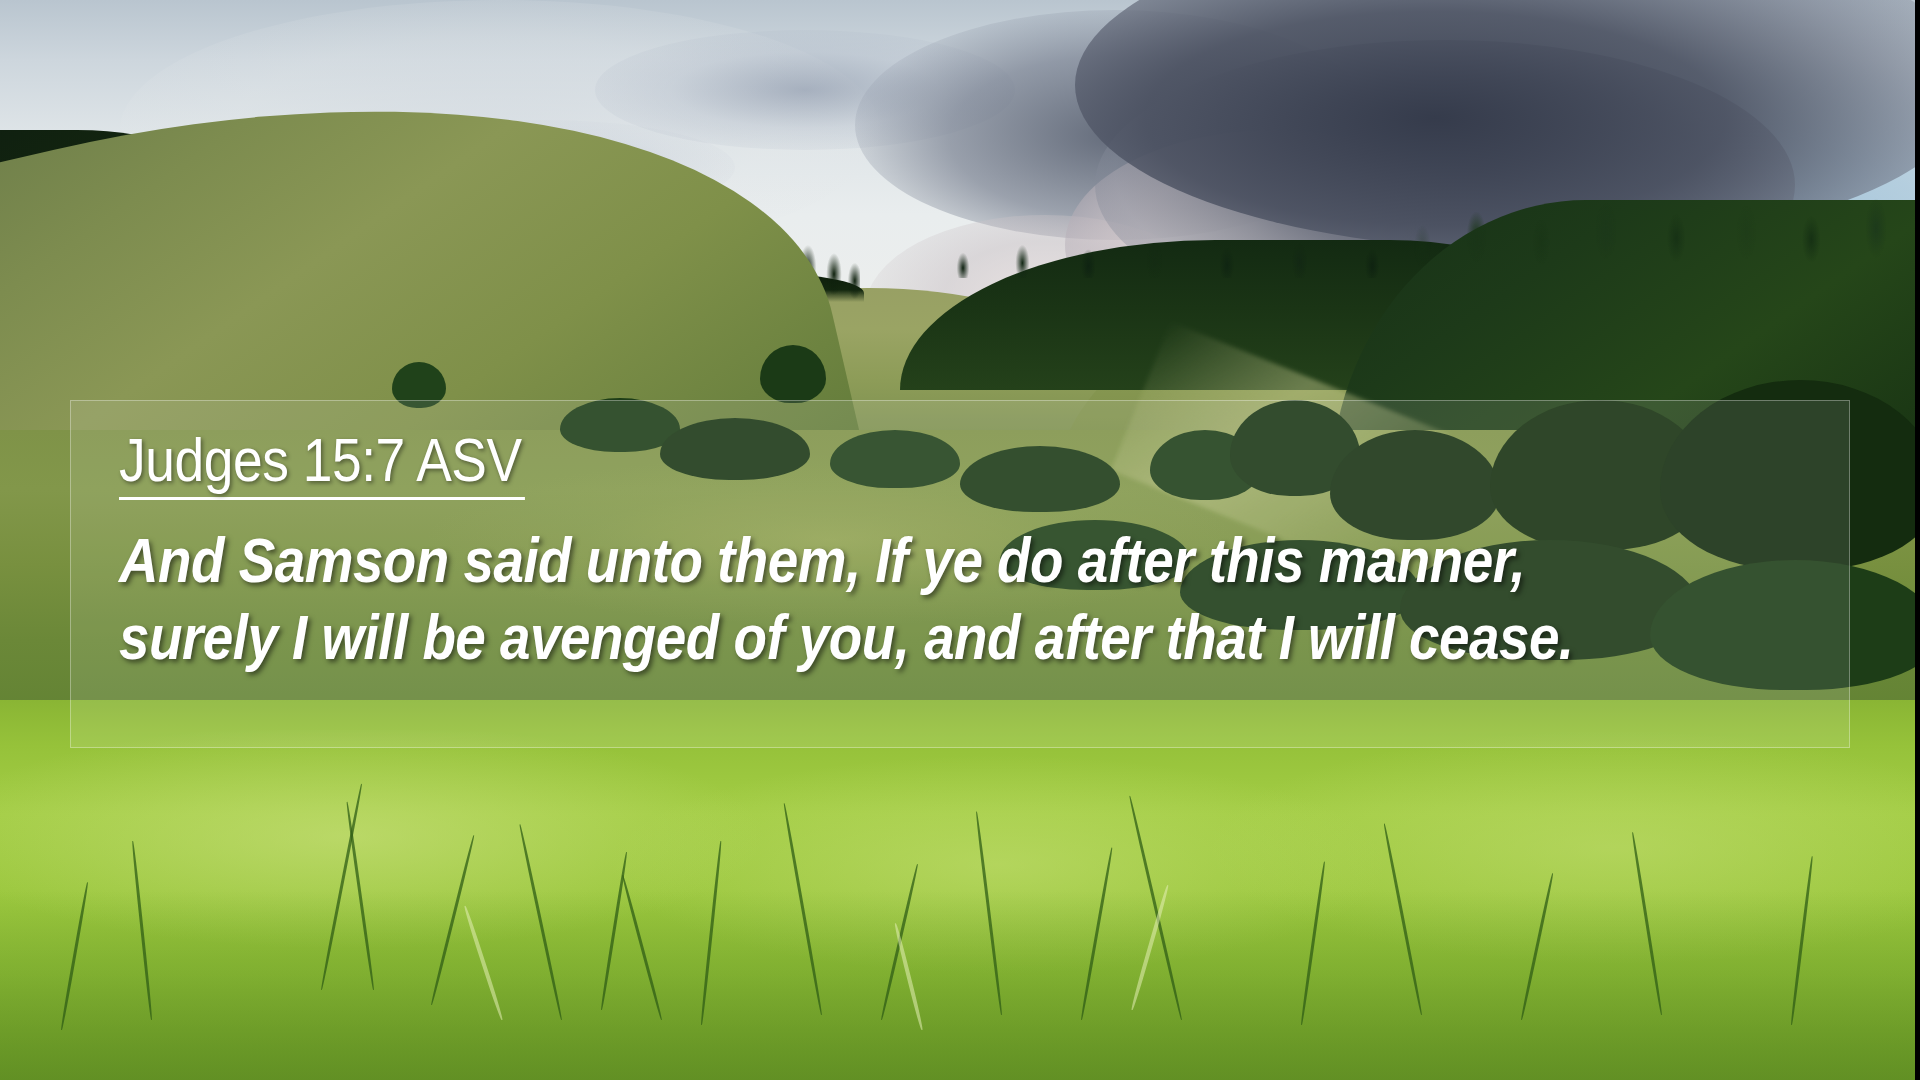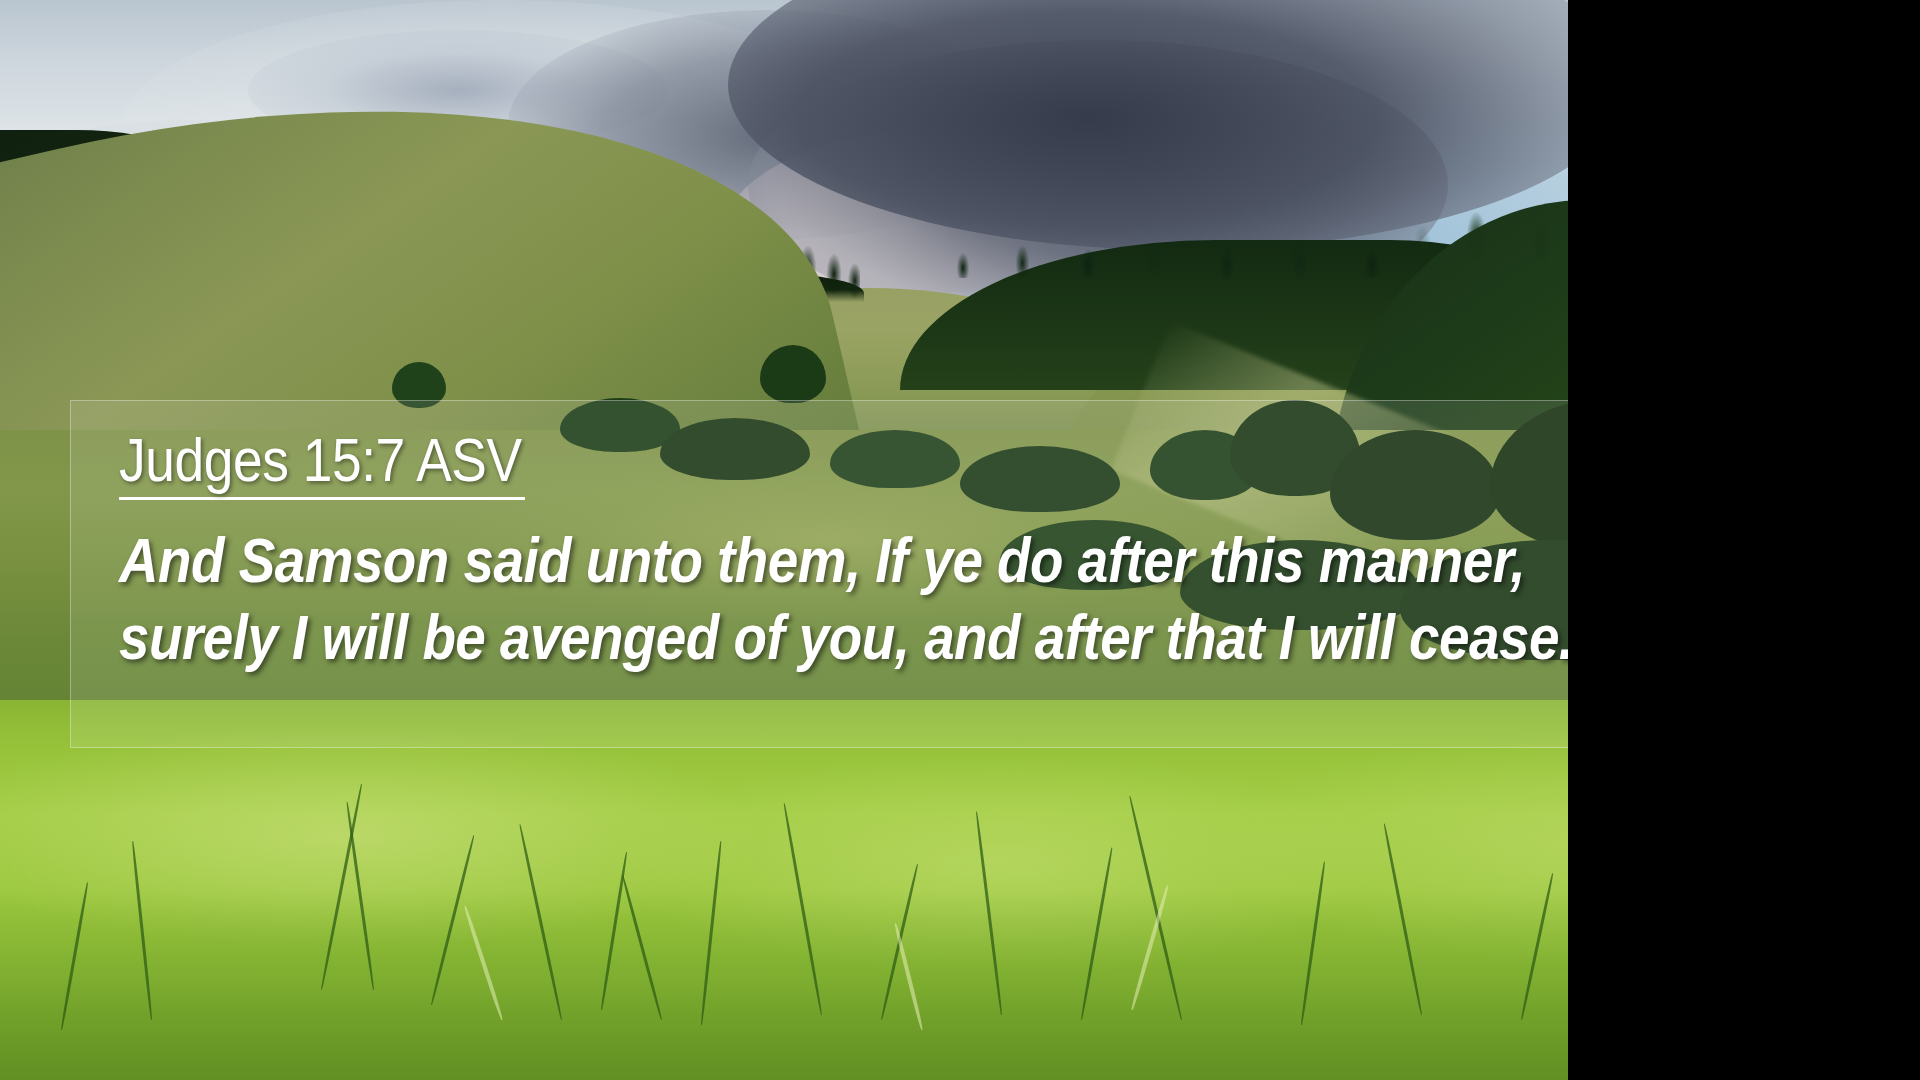--- a/index.html
+++ b/index.html
@@ -7,21 +7,21 @@
     margin: 0;
     padding: 0;
     background: #000;
   }
   body {
     font-family: "Liberation Sans", sans-serif;
   }
 
   .scene {
     position: relative;
-    width: 1568px;
+    width: 1915px;
     height: 1080px;
     overflow: hidden;
     background: #8fae6a;
   }
 
   
   .sky {
     position: absolute;
     left: 0; top: 0;
     width: 1920px;

